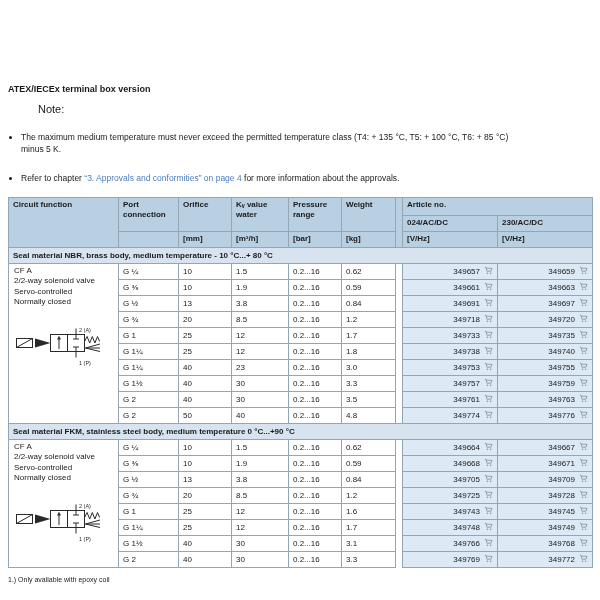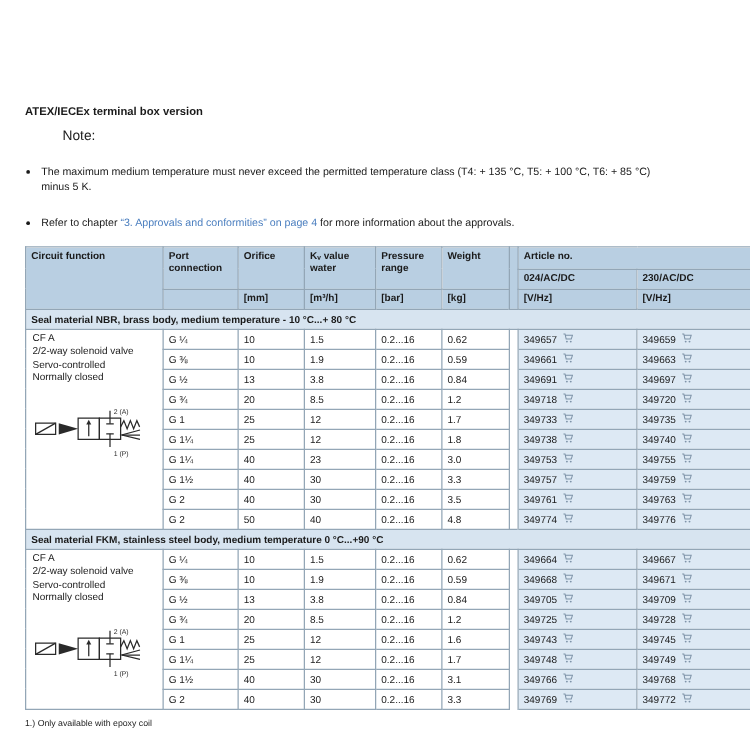--- a/index.html
+++ b/index.html
@@ -1,39 +1,39 @@
 <!DOCTYPE html>
 <html style="--header-bg: #b9cfe2; --section-bg: #d7e4f0; --article-bg: #dde9f4; --link: #4a7ebf; --border: #93a6b6; --text: #1a1a1a; --icon: #7e93a8;"><head>
 <meta charset="utf-8">
 <style>
   html,body{margin:0;padding:0;}
   body{
     width:600px;height:600px;background:#ffffff;overflow:hidden;position:relative;
     font-family:"Liberation Sans",sans-serif;color:var(--text,#1a1a1a);
     -webkit-font-smoothing:antialiased;
   }
-  .content{position:absolute;left:20px;top:84px;width:510px;}
+  .content{position:absolute;left:8px;top:84px;width:510px;}
   .doc-title{font-size:9px;font-weight:bold;margin:0 0 9px 0;}
   .note-label{font-size:11px;font-weight:normal;margin:0 0 6px 0;padding-left:30px;}
   ul.notes{margin:0 0 13px 0;padding:0 0 0 13px;font-size:8.5px;line-height:1.45;}
   ul.notes li{margin:16px 0 6px 0;}
   .link{color:var(--link,#4a7ebf);cursor:pointer;}
   table{border-collapse:collapse;width:584px;table-layout:fixed;font-size:8px;}
   th,td{border:1px solid var(--border,#93a6b6);padding:1px 4px;text-align:left;
         font-weight:normal;vertical-align:middle;overflow:hidden;white-space:nowrap;}
   thead th{background:var(--header-bg,#b9cfe2);font-weight:bold;vertical-align:top;
            white-space:normal;line-height:1.25;padding-top:2px;}
   tr.hr1 th{height:14px;}
   tr.hr2 th{height:12px;margin-top:44px;}
   tr.hr3 th{height:12px;}
   th.center{text-align:left;}
   th.spacer-h{padding:0;}
   tbody td{height:13px;line-height:13px;}
   tr.section-row td{background:var(--section-bg,#d7e4f0);font-weight:bold;height:13px;}
-  td.article{background:var(--article-bg,#dde9f4);text-align:left;}
+  td.article{background:var(--article-bg,#dde9f4);text-align:right;}
   td.spacer{background:#fff;border-top:none;border-bottom:none;padding:0;}
   td.circuit-cell{vertical-align:top;padding:2px 5px;line-height:1.3;white-space:normal;}
   .circuit-code{font-weight:normal;}
   svg.valve{display:block;margin:17px 0 0 0;}
   .artnum{margin-right:4px;}
   svg.cart{vertical-align:-1px;}
   .footnote{font-size:7px;margin-top:8px;color:#222;}
 </style>
 </head>
 <body>

